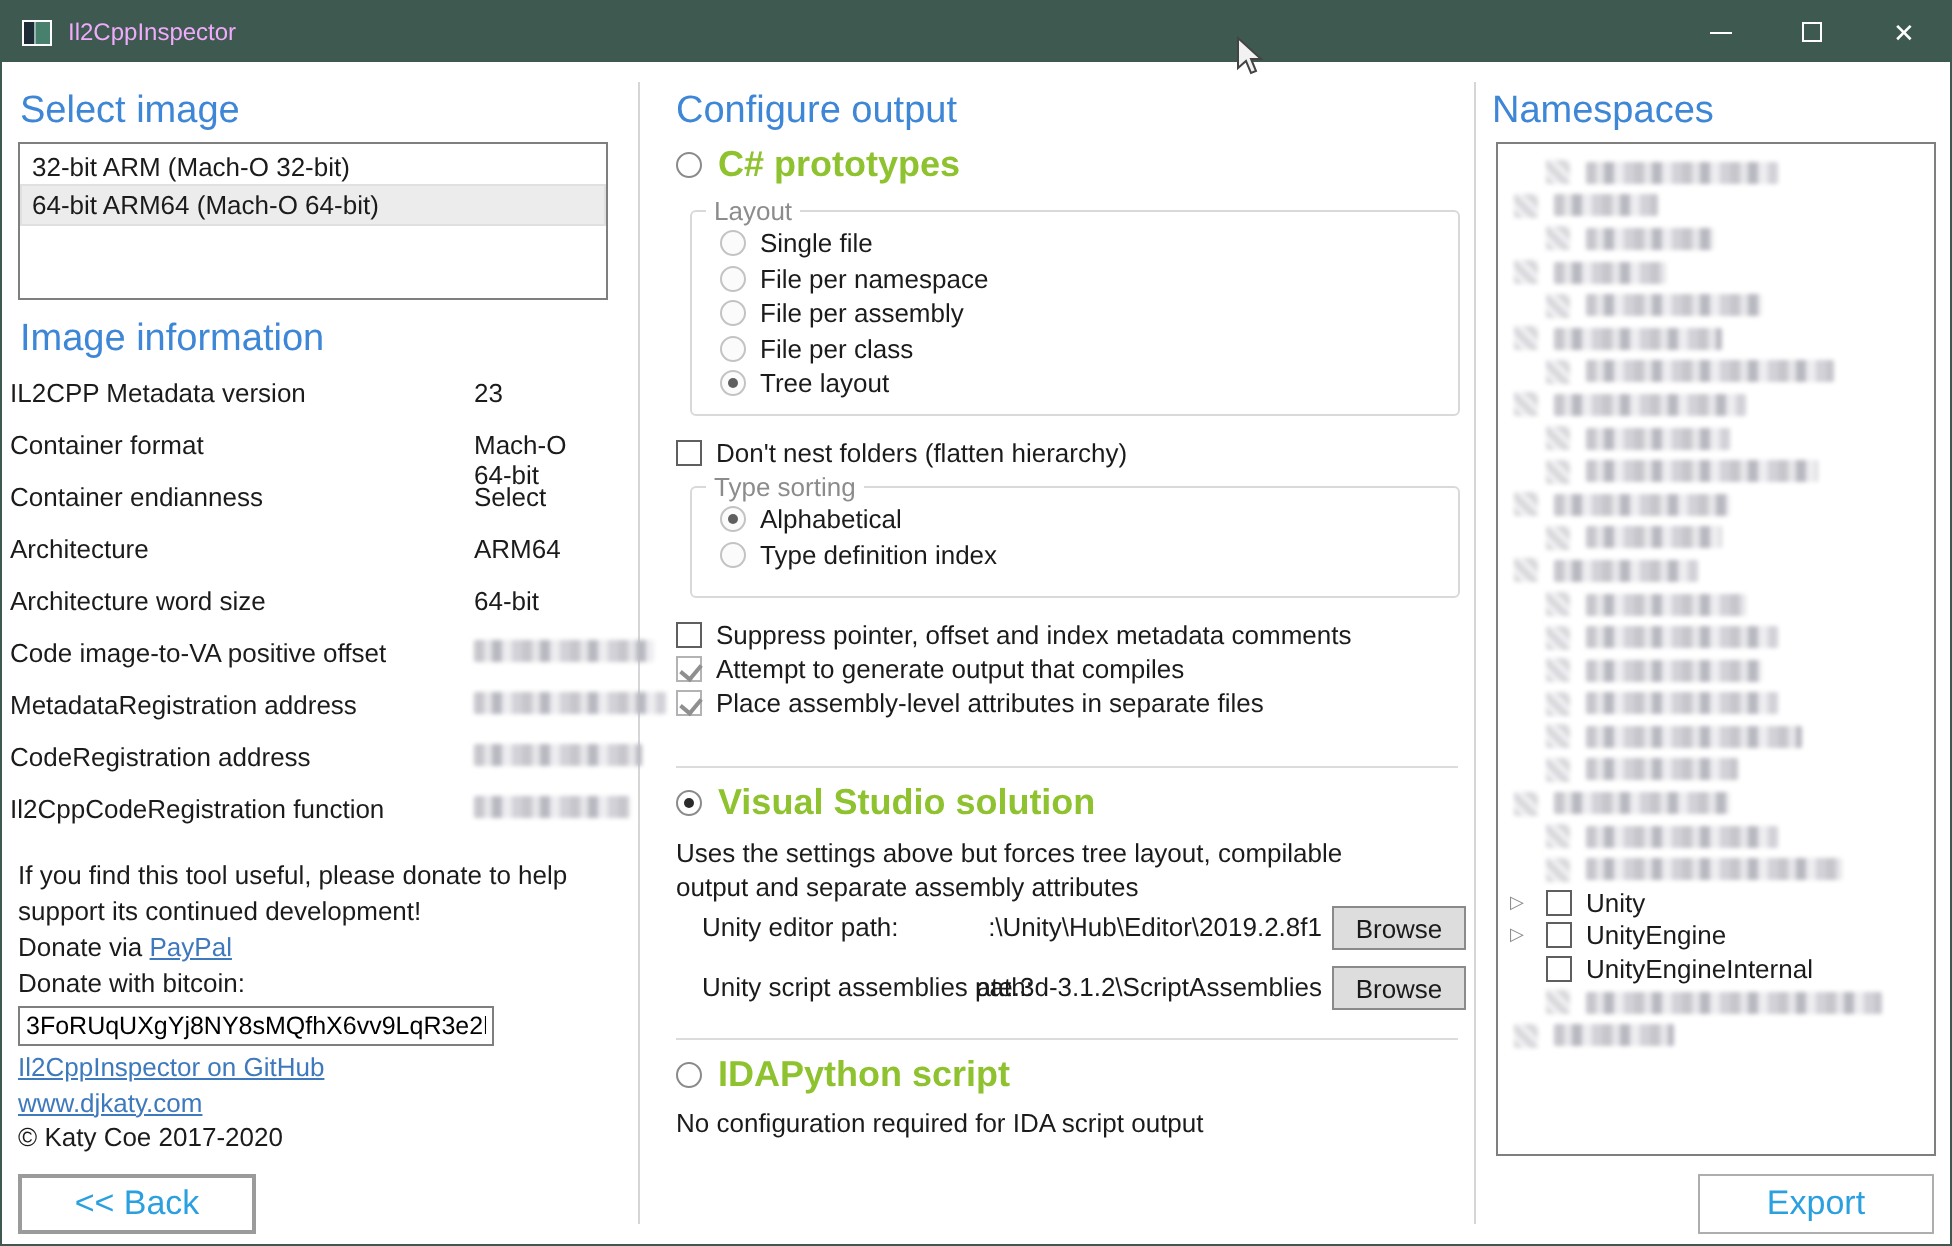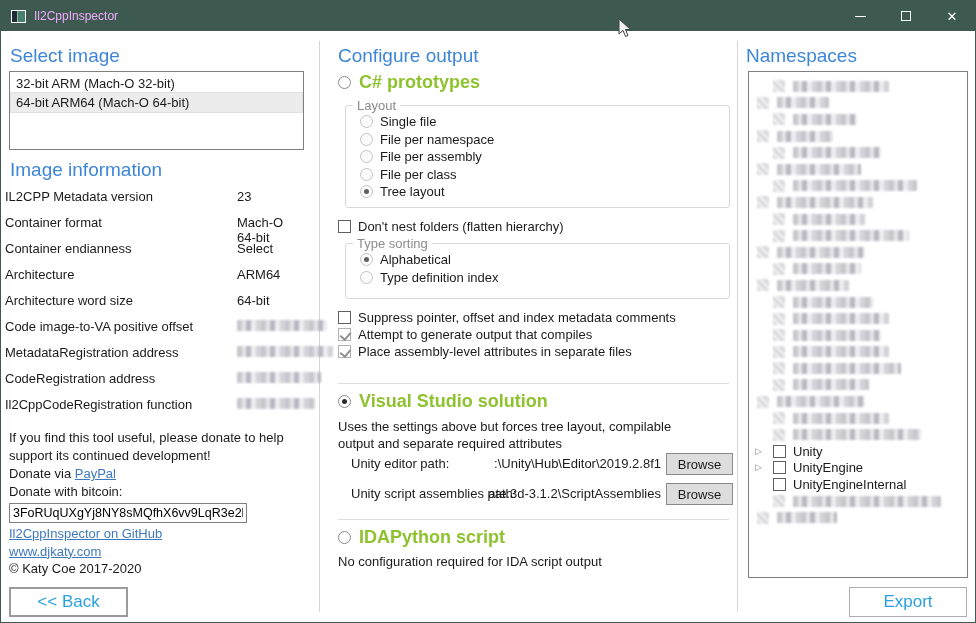--- a/index.html
+++ b/index.html
@@ -217,21 +217,21 @@
           <span>Place assembly-level attributes in separate files</span>
         </div>
     </div>
 
     <div class="hsep" style="top:352px"></div>
 
     <div id="vs-row" class="big-opt">
       <span class="radio on"></span>
       <span class="green-head">Visual Studio solution</span>
     </div>
-    <div id="vs-desc">Uses the settings above but forces tree layout, compilable output and separate required attributes</div>
+    <div id="vs-desc">Uses the settings above but forces tree layout, compilable output and separate assembly attributes</div>
 
     <div class="path-row" style="top:422px">
       <span class="path-label">Unity editor path:</span>
       <span class="path-value">:\Unity\Hub\Editor\2019.2.8f1</span>
       <button class="browse-btn">Browse</button>
     </div>
     <div class="path-row" style="top:452px">
       <span class="path-label">Unity script assemblies path:</span>
       <span class="path-value">ate.3d-3.1.2\ScriptAssemblies</span>
       <button class="browse-btn">Browse</button>

